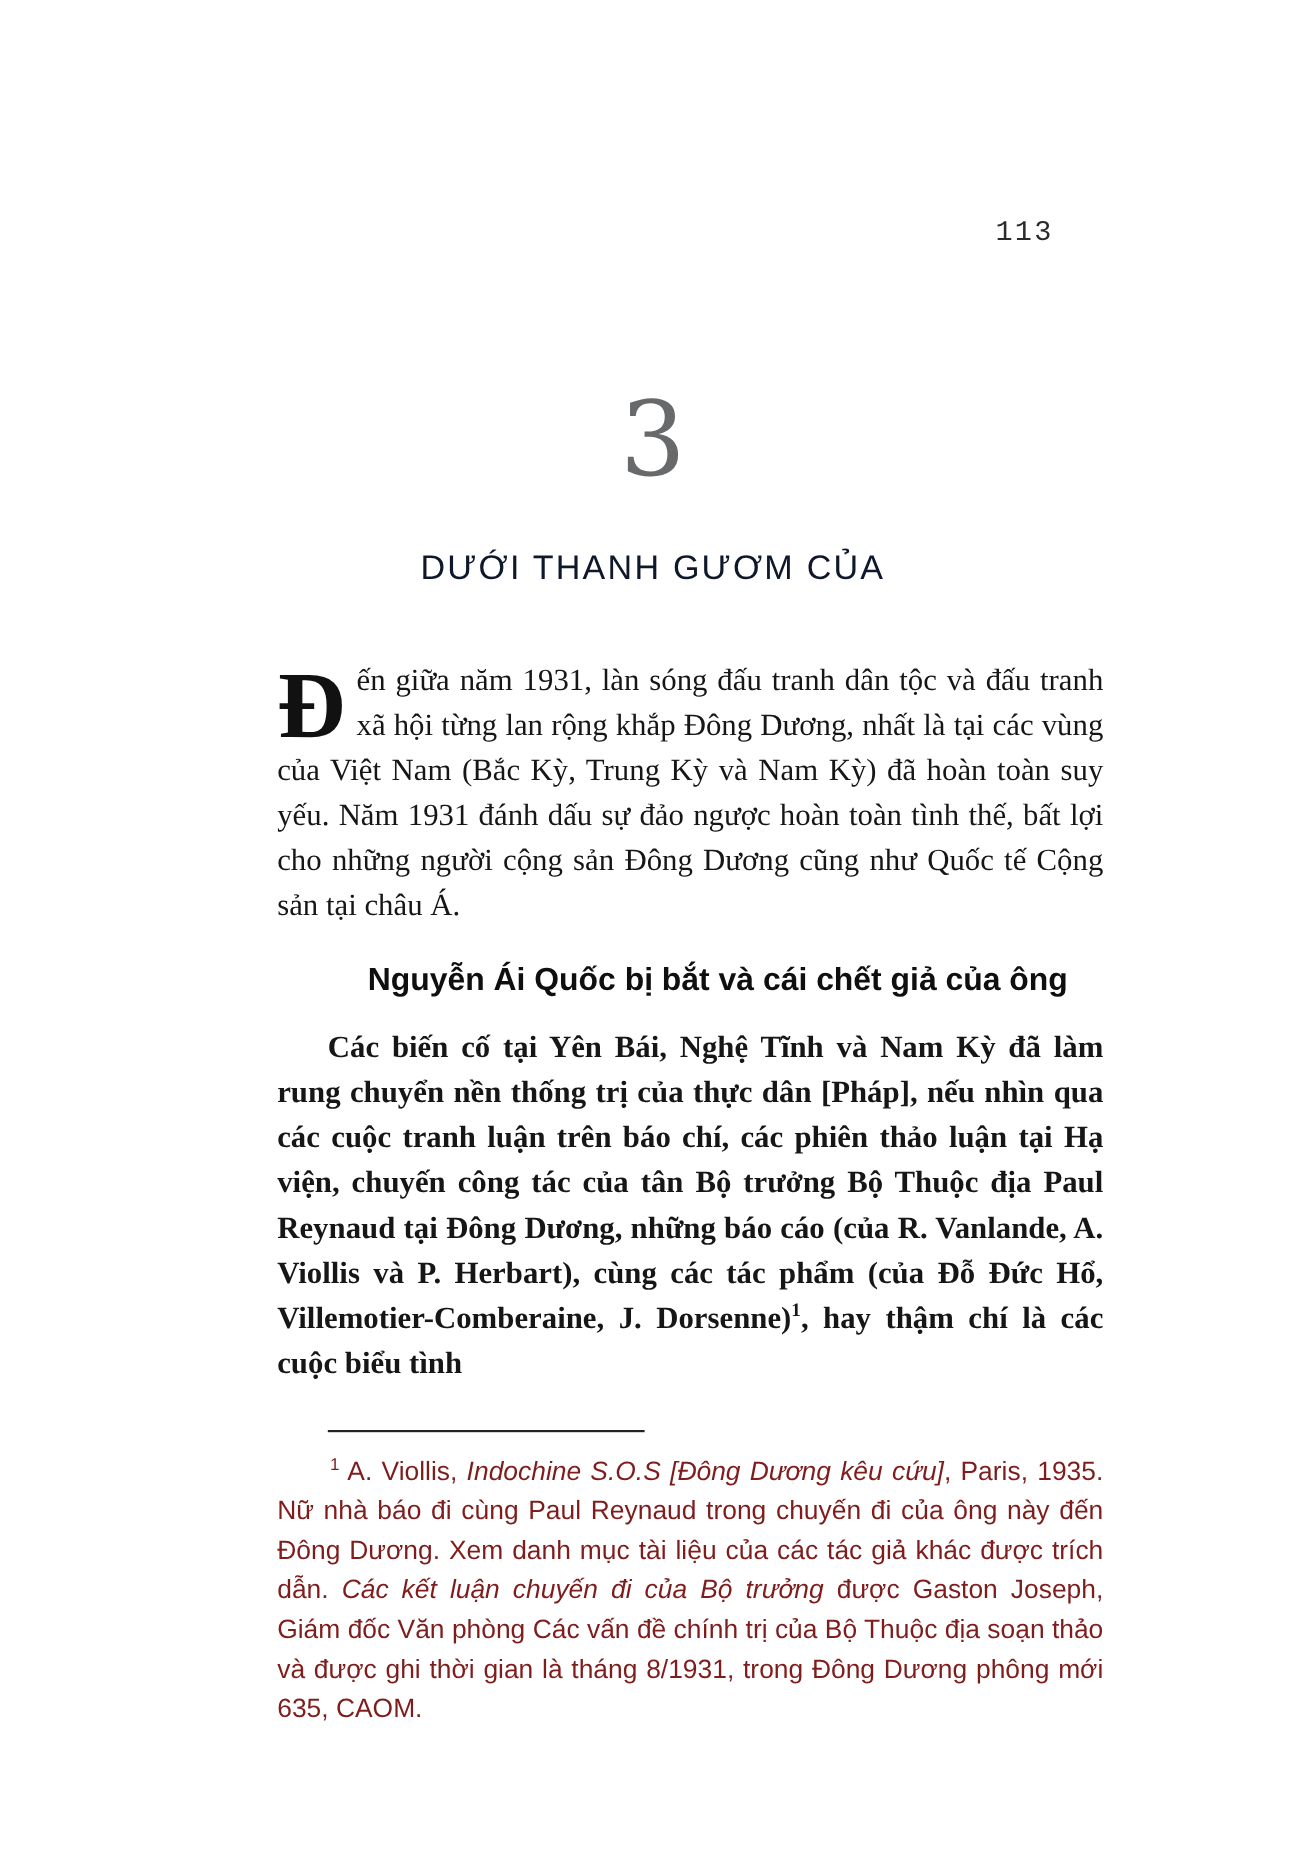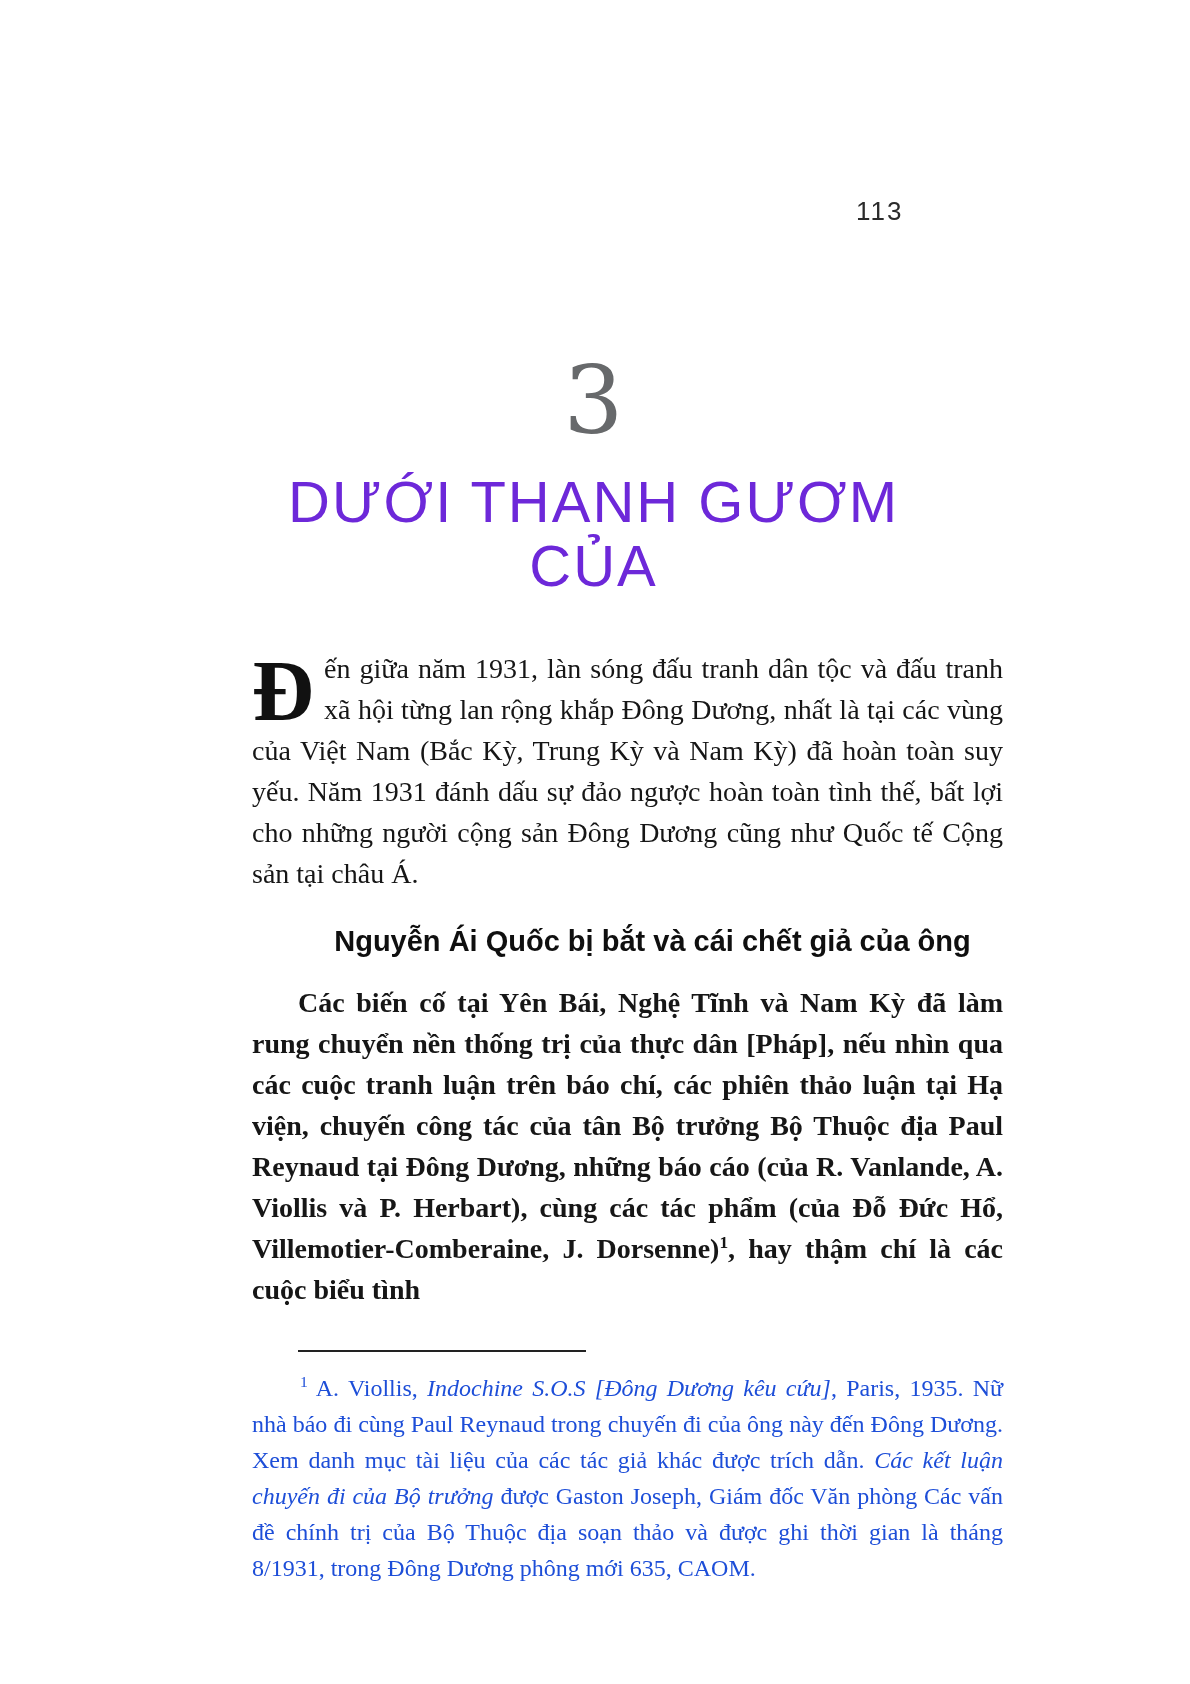--- a/index.html
+++ b/index.html
@@ -12,22 +12,22 @@
     width: 1190px;
     height: 1684px;
     margin: 0 auto;
     background: #ffffff;
     overflow: hidden;
     color: #1b1b1b;
   }
   .page-number {
     position: absolute;
     top: 196px;
-    left: 856px;
-    font-family: Liberation Sans, sans-serif;
+    left: 905px;
+    font-family: Liberation Mono, monospace;
     font-size: 26px;
     font-weight: 300;
     letter-spacing: 2px;
     color: #2b2b2b;
   }
   .text-block {
     position: absolute;
     left: 252px;
     top: 0;
     width: 751px;
@@ -39,27 +39,27 @@
   }
   .chapter-number {
     margin-top: 352px;
     font-family: "DejaVu Serif", serif;
     font-size: 94px;
     line-height: 98px;
     font-weight: 400;
     color: #67696b;
   }
   .chapter-title {
-    margin-top: 20px;
+    margin-top: 34px;
     font-family: "Liberation Sans", sans-serif;
     font-weight: 300;
-    font-size: 58px;
+    font-size: 31px;
     line-height: 64px;
     letter-spacing: 2px;
-    color: #6d28d9;
+    color: #0f172a;
   }
   .body-text {
     font-family: "Liberation Serif", serif;
     font-size: 28px;
     line-height: 41px;
     text-align: justify;
     color: #161616;
   }
   .para1 { margin-top: 50px; }
   .dropcap {
@@ -94,26 +94,26 @@
   }
   .footnote-sep {
     margin-top: 40px;
     margin-left: 46px;
     width: 288px;
     border: 0;
     border-top: 2px solid #222;
   }
   .footnote {
     margin-top: 18px;
-    font-family: Liberation Serif, serif;
+    font-family: Liberation Sans, sans-serif;
     font-size: 24px;
     line-height: 36px;
     text-align: justify;
     text-indent: 48px;
-    color: #1d4ed8;
+    color: #7f1d1d;
   }
   .footnote .marker {
     vertical-align: super;
     font-size: 0.65em;
     line-height: 0;
   }
   .italic { font-style: italic; }
 </style>
 </head>
 <body>

